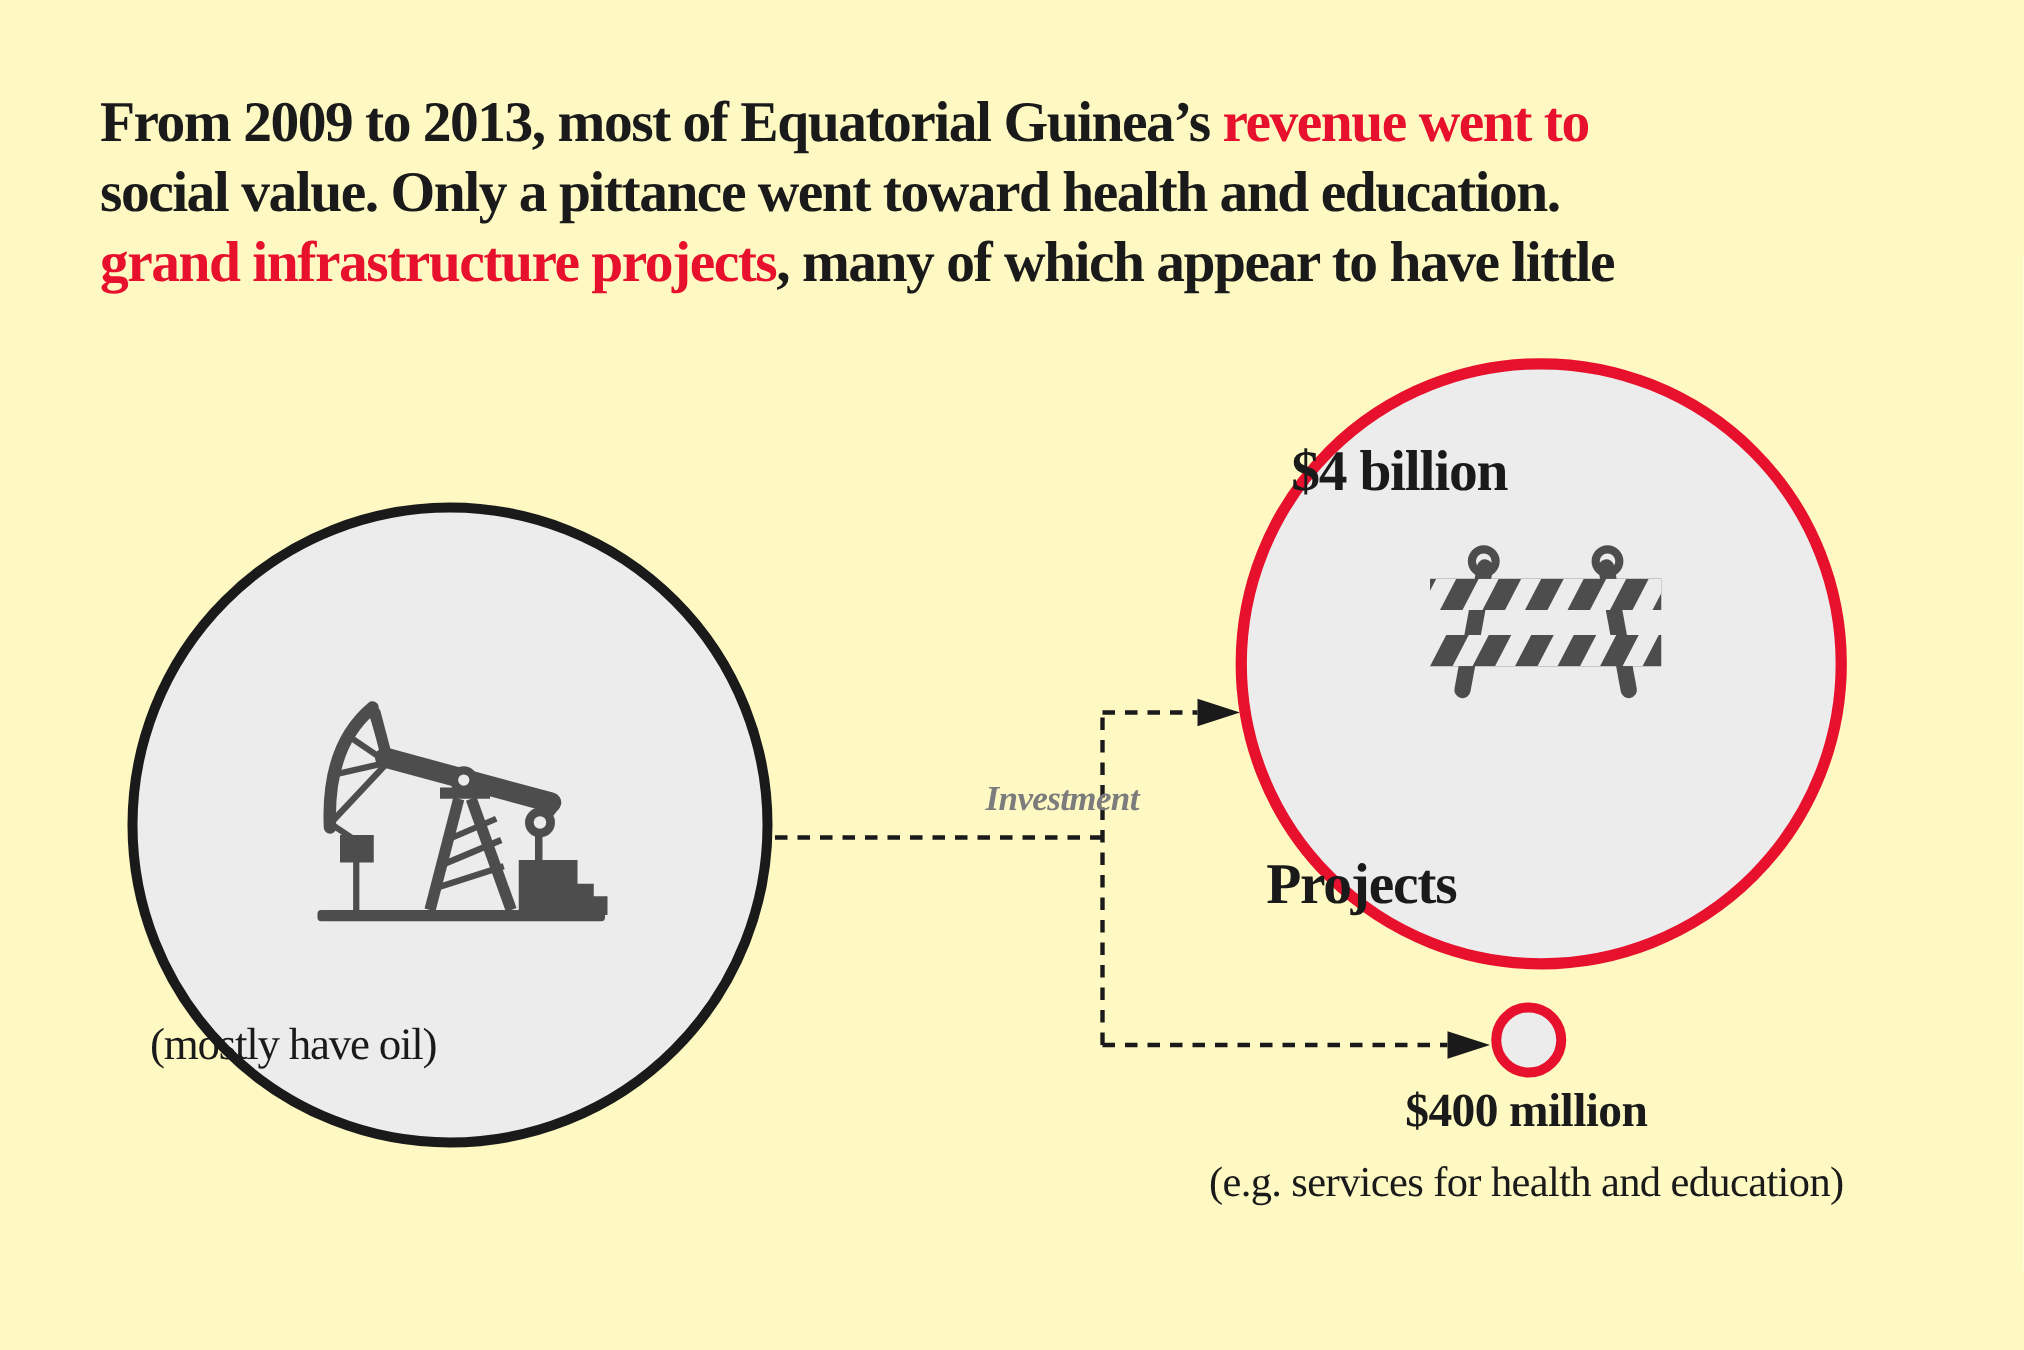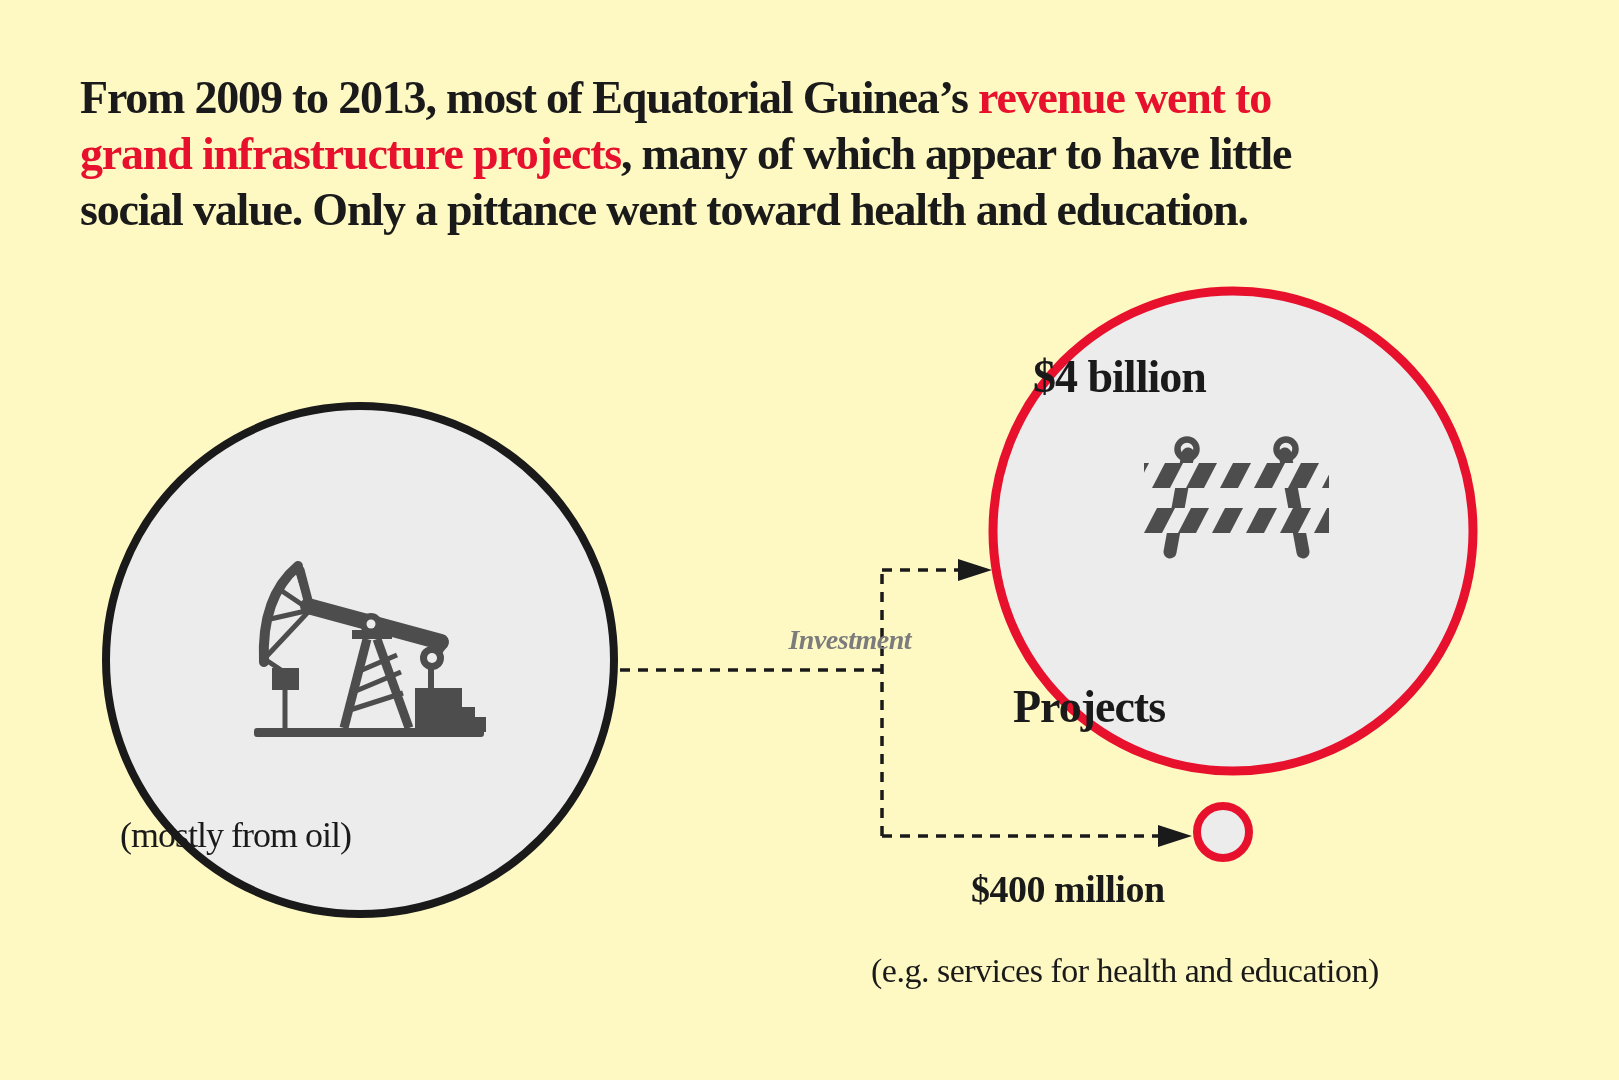--- a/index.html
+++ b/index.html
@@ -19,24 +19,24 @@
   .amount-revenue{left:120px;top:485px;width:500px;}
   .label-revenue{left:120px;top:762px;width:500px;}
   .sub-revenue{left:120px;top:814px;width:500px;font-weight:normal;font-size:36px;line-height:42px;}
   .amount-infra{left:1033px;top:352px;width:400px;}
   .label-infra-1{left:1013px;top:603px;width:440px;}
   .label-infra-2{left:1013px;top:658px;width:440px;margin-top:24px;}
   .flow-label{
     left:611px;top:620px;width:300px;text-align:right;
     font-style:italic;font-weight:bold;font-size:28px;line-height:40px;color:#7c7c7c;letter-spacing:-0.5px;
   }
-  .spend{letter-spacing:-0.5px;}
+  .spend{text-align:center;letter-spacing:-0.5px;}
   .spend-amount{left:971px;top:867px;width:500px;font-weight:bold;font-size:38px;line-height:44px;}
   .spend-label{left:971px;top:910px;width:500px;font-weight:bold;font-size:38px;line-height:44px;}
-  .spend-sub{left:871px;top:951px;width:700px;font-weight:normal;font-size:34px;line-height:40px;}
+  .spend-sub{left:871px;top:927px;width:700px;font-weight:normal;font-size:34px;line-height:40px;}
 </style>
 </head>
 <body>
 
 <div class="canvas">
 
   <svg class="diagram-svg" width="1619" height="1080" viewBox="0 0 1619 1080">
     <defs>
       <clipPath id="railTop">
           <rect x="0" y="25" width="185" height="25"></rect>
@@ -117,25 +117,25 @@
         <polygon points="52,95 65,70 81,70 68,95"></polygon>
         <polygon points="86,95 99,70 115,70 102,95"></polygon>
         <polygon points="120,95 133,70 149,70 136,95"></polygon>
         <polygon points="154,95 167,70 183,70 170,95"></polygon>
       </g>
     </g>
   </svg>
 
   <div class="txt headline">
     <div><span>From 2009 to 2013, most of Equatorial Guinea’s </span><span class="red">revenue went to</span></div>
+    <div>social value. Only a pittance went toward health and education.</div>
     <div><span class="red">grand infrastructure projects</span><span>, many of which appear to have little</span></div>
-    <div>social value. Only a pittance went toward health and education.</div>
   </div>
 
-  <div class="txt circle-text sub-revenue">(mostly from oil)</div>
+  <div class="txt circle-text sub-revenue">(mostly have oil)</div>
 
   <div class="txt flow-label">Investment</div>
 
   <div class="txt circle-text amount-infra">$4 billion</div>
   <div class="txt circle-text label-infra-2">Projects</div>
 
   <div class="txt spend spend-amount">$400 million</div>
   <div class="txt spend spend-sub">(e.g. services for health and education)</div>
 
 </div>

